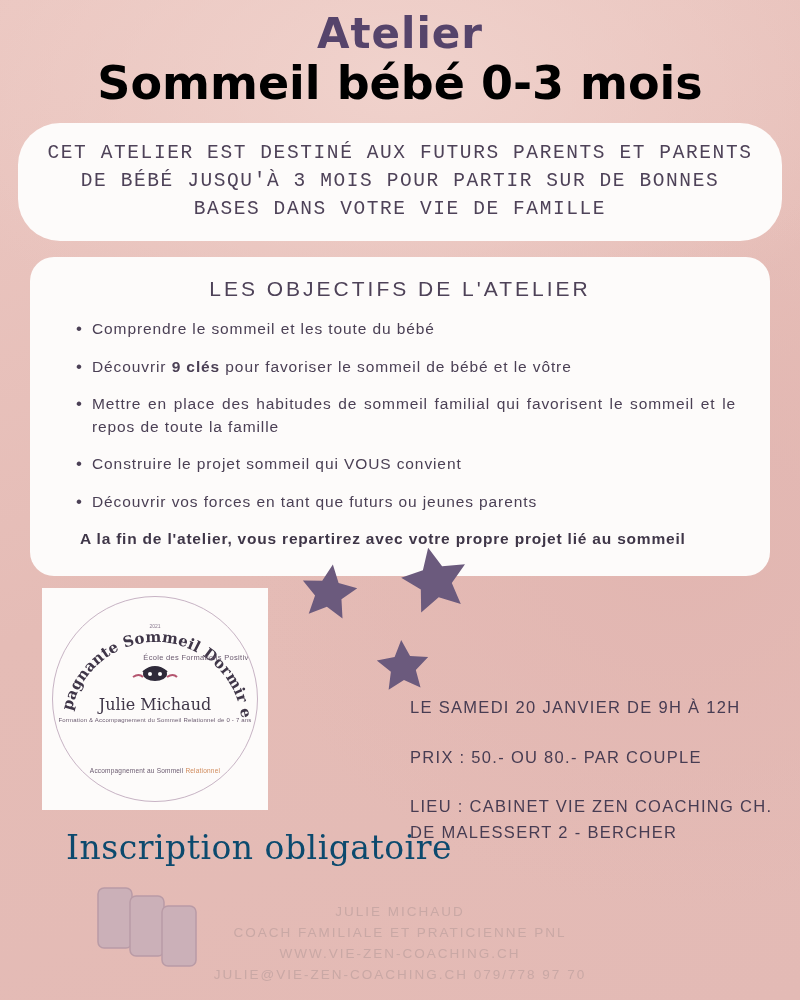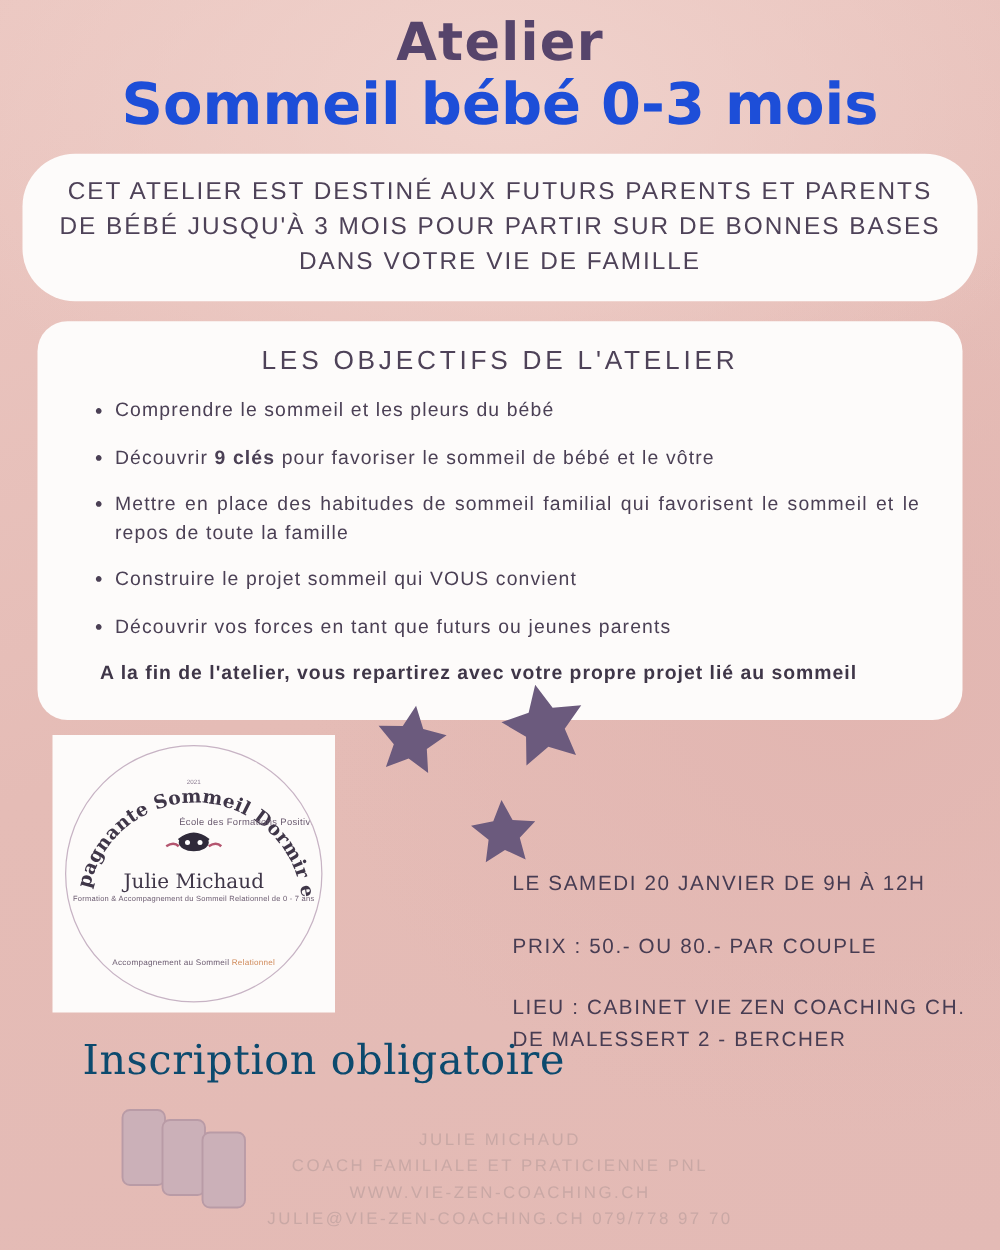--- a/index.html
+++ b/index.html
@@ -47,35 +47,36 @@
     letter-spacing: 1px;
     line-height: 1.05;
     color: #56446b;
   }
   .title-line2 {
     font-family: "DejaVu Sans", sans-serif;
     font-weight: bold;
     font-size: 46px;
     letter-spacing: 0px;
     line-height: 1.1;
-    color: #1d4ed8;
+    color: #000000;
     margin-top: 2px;
   }
 
   
   .panel {
     background: #fdfbfa;
     border-radius: 40px;
   }
 
   .intro-panel {
     margin: 14px 18px 0 18px;
     padding: 16px 28px 18px 28px;
     text-align: center;
     border-radius: 42px;
+    font-family: Liberation Mono, monospace;
   }
   .intro-text {
     font-size: 19.5px;
     letter-spacing: 1.6px;
     line-height: 1.45;
     color: #4e4258;
     text-transform: uppercase;
     font-weight: 500;
   }
 
@@ -305,21 +306,21 @@
     <div class="title-line2">Sommeil bébé 0-3 mois</div>
   </div>
 
   <div class="panel intro-panel">
     <div class="intro-text">CET ATELIER EST DESTINÉ AUX FUTURS PARENTS ET PARENTS DE BÉBÉ JUSQU'À 3 MOIS POUR PARTIR SUR DE BONNES BASES DANS VOTRE VIE DE FAMILLE</div>
   </div>
 
   <div class="panel objectives-panel">
     <div class="objectives-title">LES OBJECTIFS DE L'ATELIER</div>
     <ul class="objectives-list">
-      <li>Comprendre le sommeil et les pleurs du bébé</li>
+      <li>Comprendre le sommeil et les toute du bébé</li>
       <li>
         <span>Découvrir </span><b>9 clés</b><span> pour favoriser le sommeil de bébé et le vôtre</span>
       </li>
       <li>Mettre en place des habitudes de sommeil familial qui favorisent le sommeil et le repos de toute la famille</li>
       <li>Construire le projet sommeil qui VOUS convient</li>
       <li>Découvrir vos forces en tant que futurs ou jeunes parents</li>
     </ul>
     <div class="closing-note">A la fin de l'atelier, vous repartirez avec votre propre projet lié au sommeil</div>
   </div>
 

